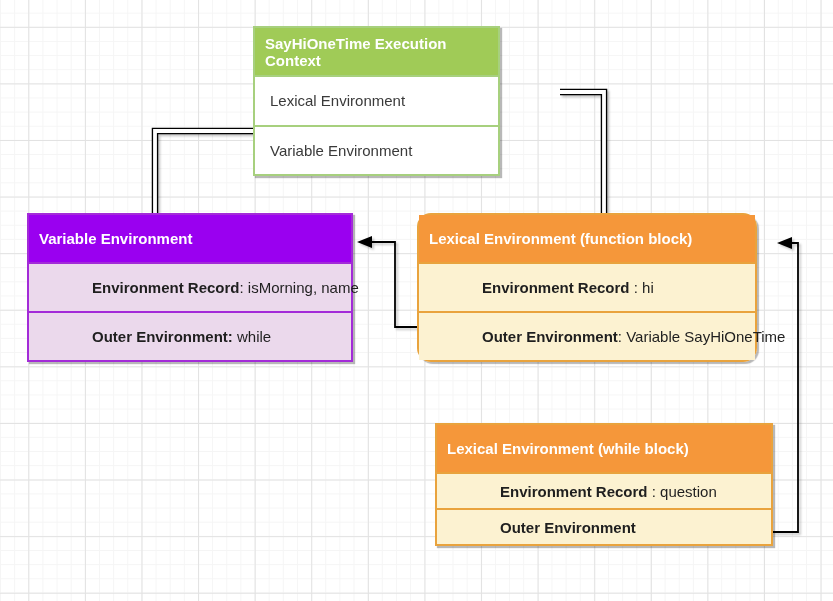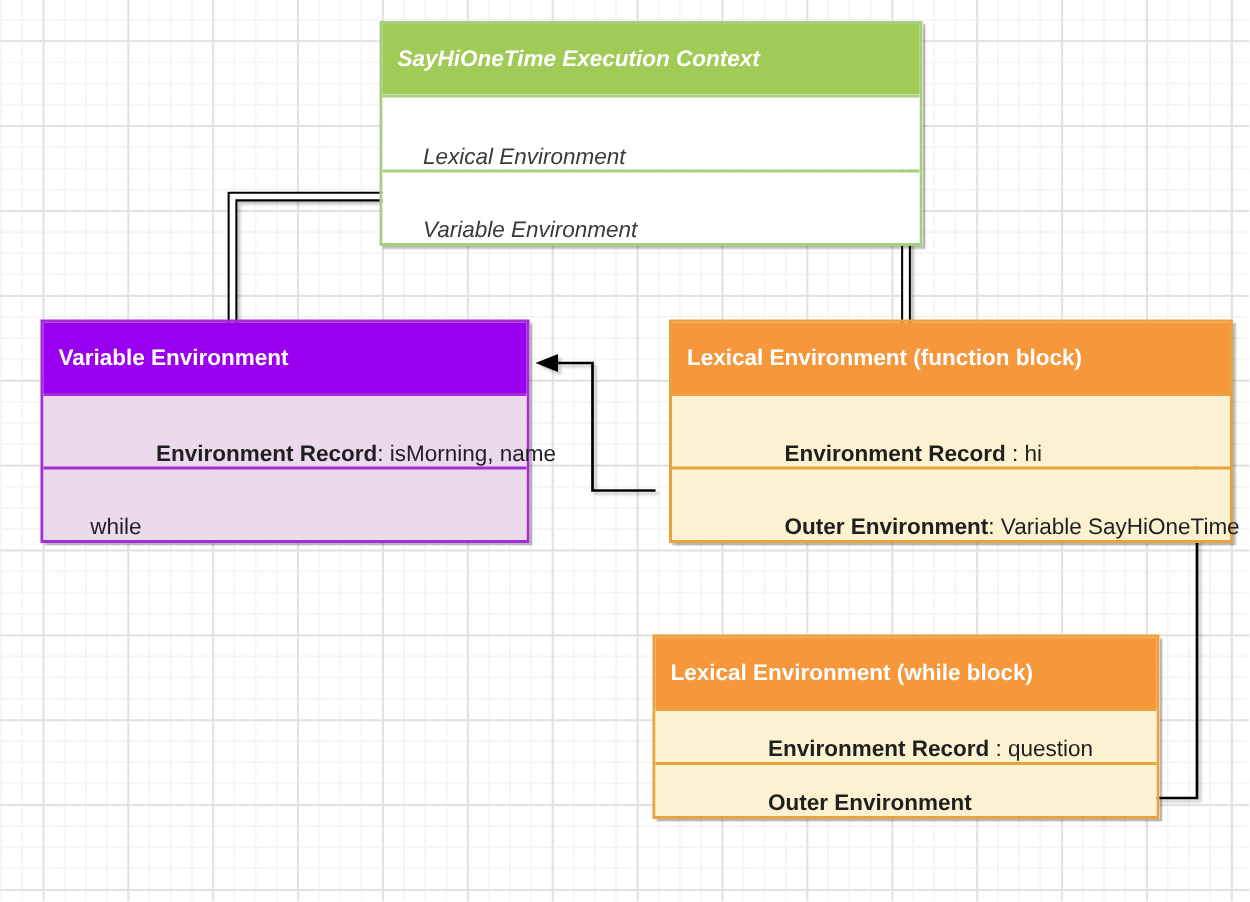--- a/index.html
+++ b/index.html
@@ -40,36 +40,36 @@
   .node{
     position:absolute;z-index:2;display:flex;flex-direction:column;
     border:2px solid;box-shadow:2px 2px 1px rgba(0,0,0,0.28);
     font-size:15px;color:var(--row-text);
   }
   .node .hdr{
     height:47px;flex:0 0 47px;display:flex;align-items:center;
     padding:0 10px;color:var(--header-text);font-weight:bold;
   }
   .node .row{
-    flex:1 1 0;display:flex;align-items:flex-end;padding:0 27px;border-top:2px solid;
+    flex:1 1 0;display:flex;align-items:center;padding:0 15px;border-top:2px solid;
   }
   .node .row span{white-space:pre;}
   .b{font-weight:bold;margin-left:48px;}
   .node.green{border-color:var(--green-border);}
   .node.green .hdr{background:var(--green-header);}
   .node.green .row{background:var(--green-row-bg);border-top-color:var(--green-border);color:#3A3A3A;}
   .node.purple{border-color:var(--purple-border);}
   .node.purple .hdr{background:var(--purple-header);}
   .node.purple .row{background:var(--purple-row-bg);border-top-color:var(--purple-border);}
   .node.orange{border-color:var(--orange-border);}
   .node.orange .hdr{background:var(--orange-header);}
   .node.orange .row{background:var(--orange-row-bg);border-top-color:var(--orange-border);}
-  #exec-ctx{left:253px;top:14px;width:362px;height:150px;font-style:italic;}
+  #exec-ctx{left:253px;top:26px;width:247px;height:150px;}
   #var-env{left:27px;top:213px;width:326px;height:149px;}
-  #lex-func{left:446px;top:213px;width:376px;height:149px;}
+  #lex-func{left:417px;top:213px;width:340px;height:149px;border-radius:14px;}
   #lex-while{left:435px;top:423px;width:338px;height:123px;}
 </style>
 </head>
 <body>
 
 <div class="canvas">
 
   <svg class="wires" width="833" height="601" viewBox="0 0 833 601">
 
     <g class="wire">
@@ -103,20 +103,21 @@
     </div>
   </div>
 
   <div class="node purple" id="var-env">
     <div class="hdr">Variable Environment</div>
     <div class="row">
       <span class="b">Environment Record</span>
         <span>: isMorning, name</span>
     </div>
     <div class="row">
+      <span class="b">Outer Environment:</span>
         <span> while</span>
     </div>
   </div>
 
   <div class="node orange" id="lex-func">
     <div class="hdr">Lexical Environment (function block)</div>
     <div class="row">
       <span class="b">Environment Record</span>
         <span> : hi</span>
     </div>

